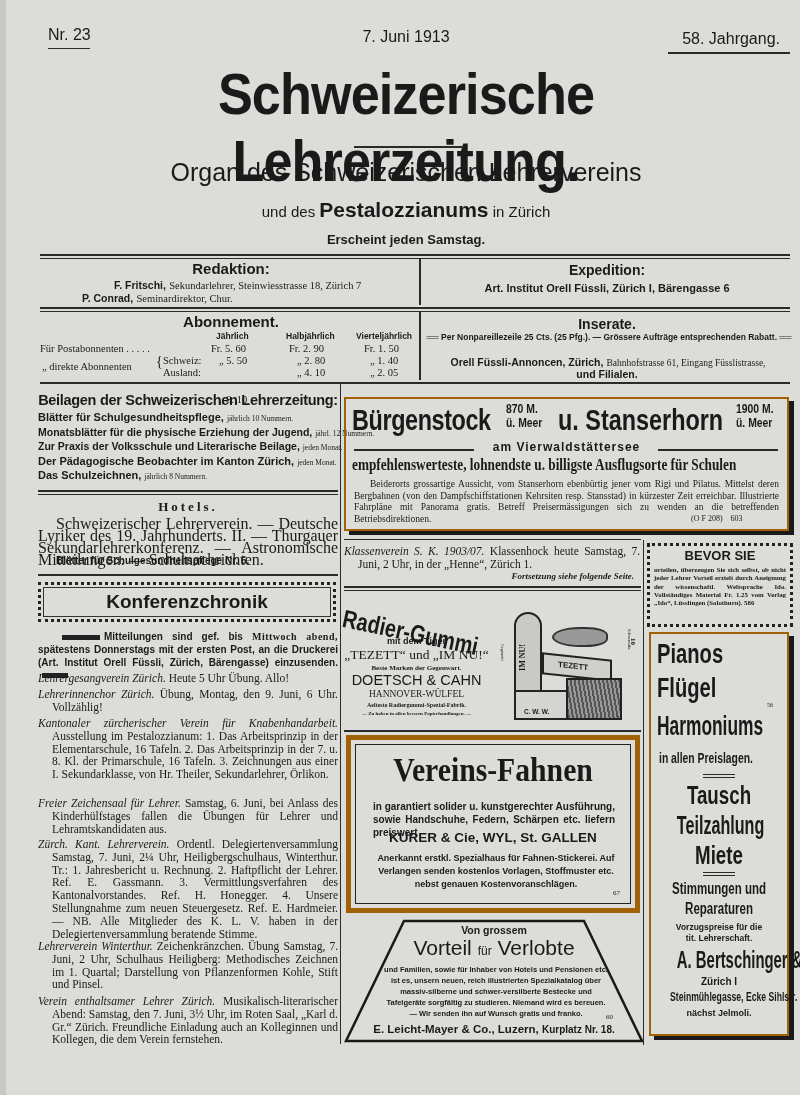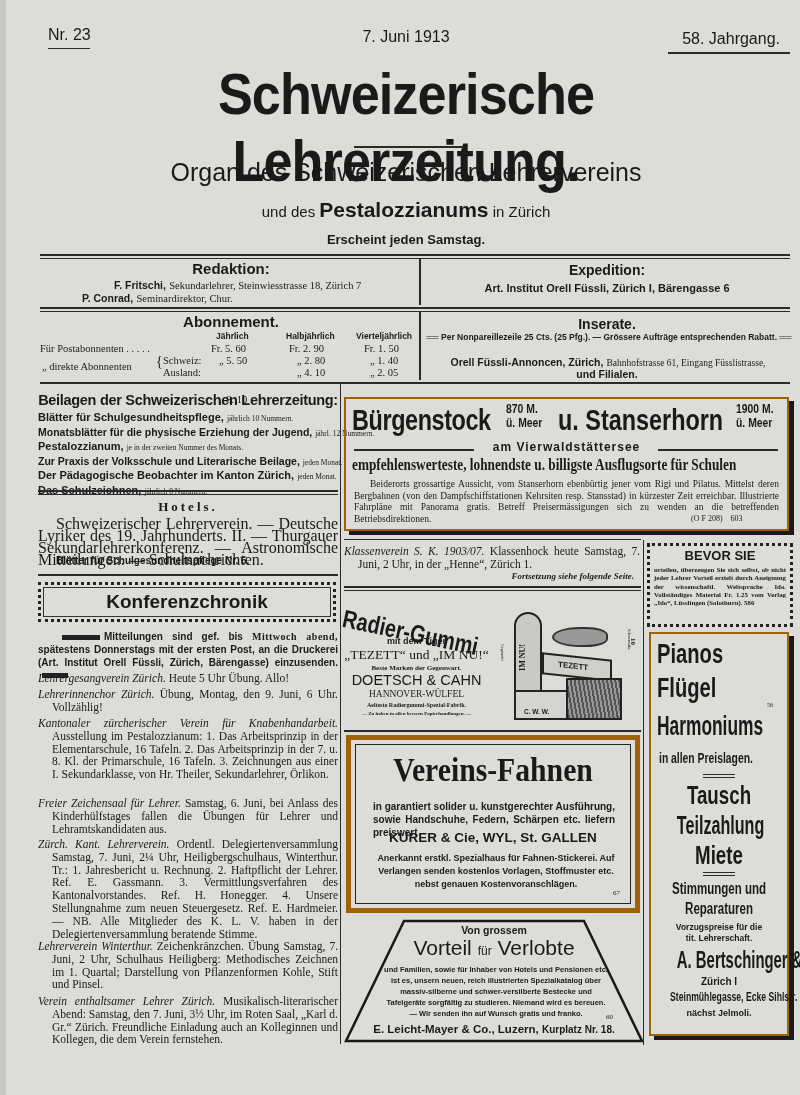--- a/index.html
+++ b/index.html
@@ -132,21 +132,20 @@
   <div class="abs" style="left:416px;width:372px;text-align:center;top:356px;font-size:9.5px;white-space:nowrap;">
     <span class="sans b" style="font-size:10.5px;">Orell Füssli-Annoncen, Zürich,</span>
     <span class="ser">Bahnhofstrasse 61, Eingang Füsslistrasse,</span>
   </div>
   <div class="abs sans b" style="left:416px;width:370px;text-align:center;top:368px;font-size:10.5px;">und Filialen.</div>
 
   <div class="abs sans b" style="left:32px;width:300px;text-align:center;top:392px;font-size:14.5px;letter-spacing:-0.3px;">Beilagen der Schweizerischen Lehrerzeitung:</div>
   <div class="abs col-left" style="top:411px;">
     <div class="bl-item"><span>Blätter für Schulgesundheitspflege,</span> <span class="note">jährlich 10 Nummern.</span></div>
     <div class="bl-item" style="font-size:10.5px;"><span>Monatsblätter für die physische Erziehung der Jugend,</span> <span class="note">jährl. 12 Nummern.</span></div>
-    <div class="bl-item"><span>Pestalozzianum,</span> <span class="note">je in der zweiten Nummer des Monats.</span></div>
     <div class="bl-item" style="font-size:10.5px;"><span>Zur Praxis der Volksschule und Literarische Beilage,</span> <span class="note">jeden Monat.</span></div>
     <div class="bl-item"><span>Der Pädagogische Beobachter im Kanton Zürich,</span> <span class="note">jeden Monat.</span></div>
     <div class="bl-item"><span>Das Schulzeichnen,</span> <span class="note">jährlich 8 Nummern.</span></div>
   </div>
   <div class="hr" style="left:32px;top:490px;width:300px;height:2px;"></div>
   <div class="hr" style="left:32px;top:494px;width:300px;height:1px;"></div>
 
   <div class="abs ser b" style="left:32px;width:300px;text-align:center;top:499px;font-size:13px;letter-spacing:3px;">Hotels.</div>
   <div class="abs para" style="left:32px;width:300px;top:518px;font-size:16px;line-height:12px;text-indent:18px;">Schweizerischer Lehrerverein. — Deutsche Lyriker des 19. Jahrhunderts. II. — Thurgauer Sekundarlehrerkonferenz. — Astronomische Mitteilungen. — Schulnachrichten.</div>
   <div class="abs sans b" style="left:50px;top:555px;font-size:10px;">Blätter für Schulgesundheitspflege Nr. 6.</div>

